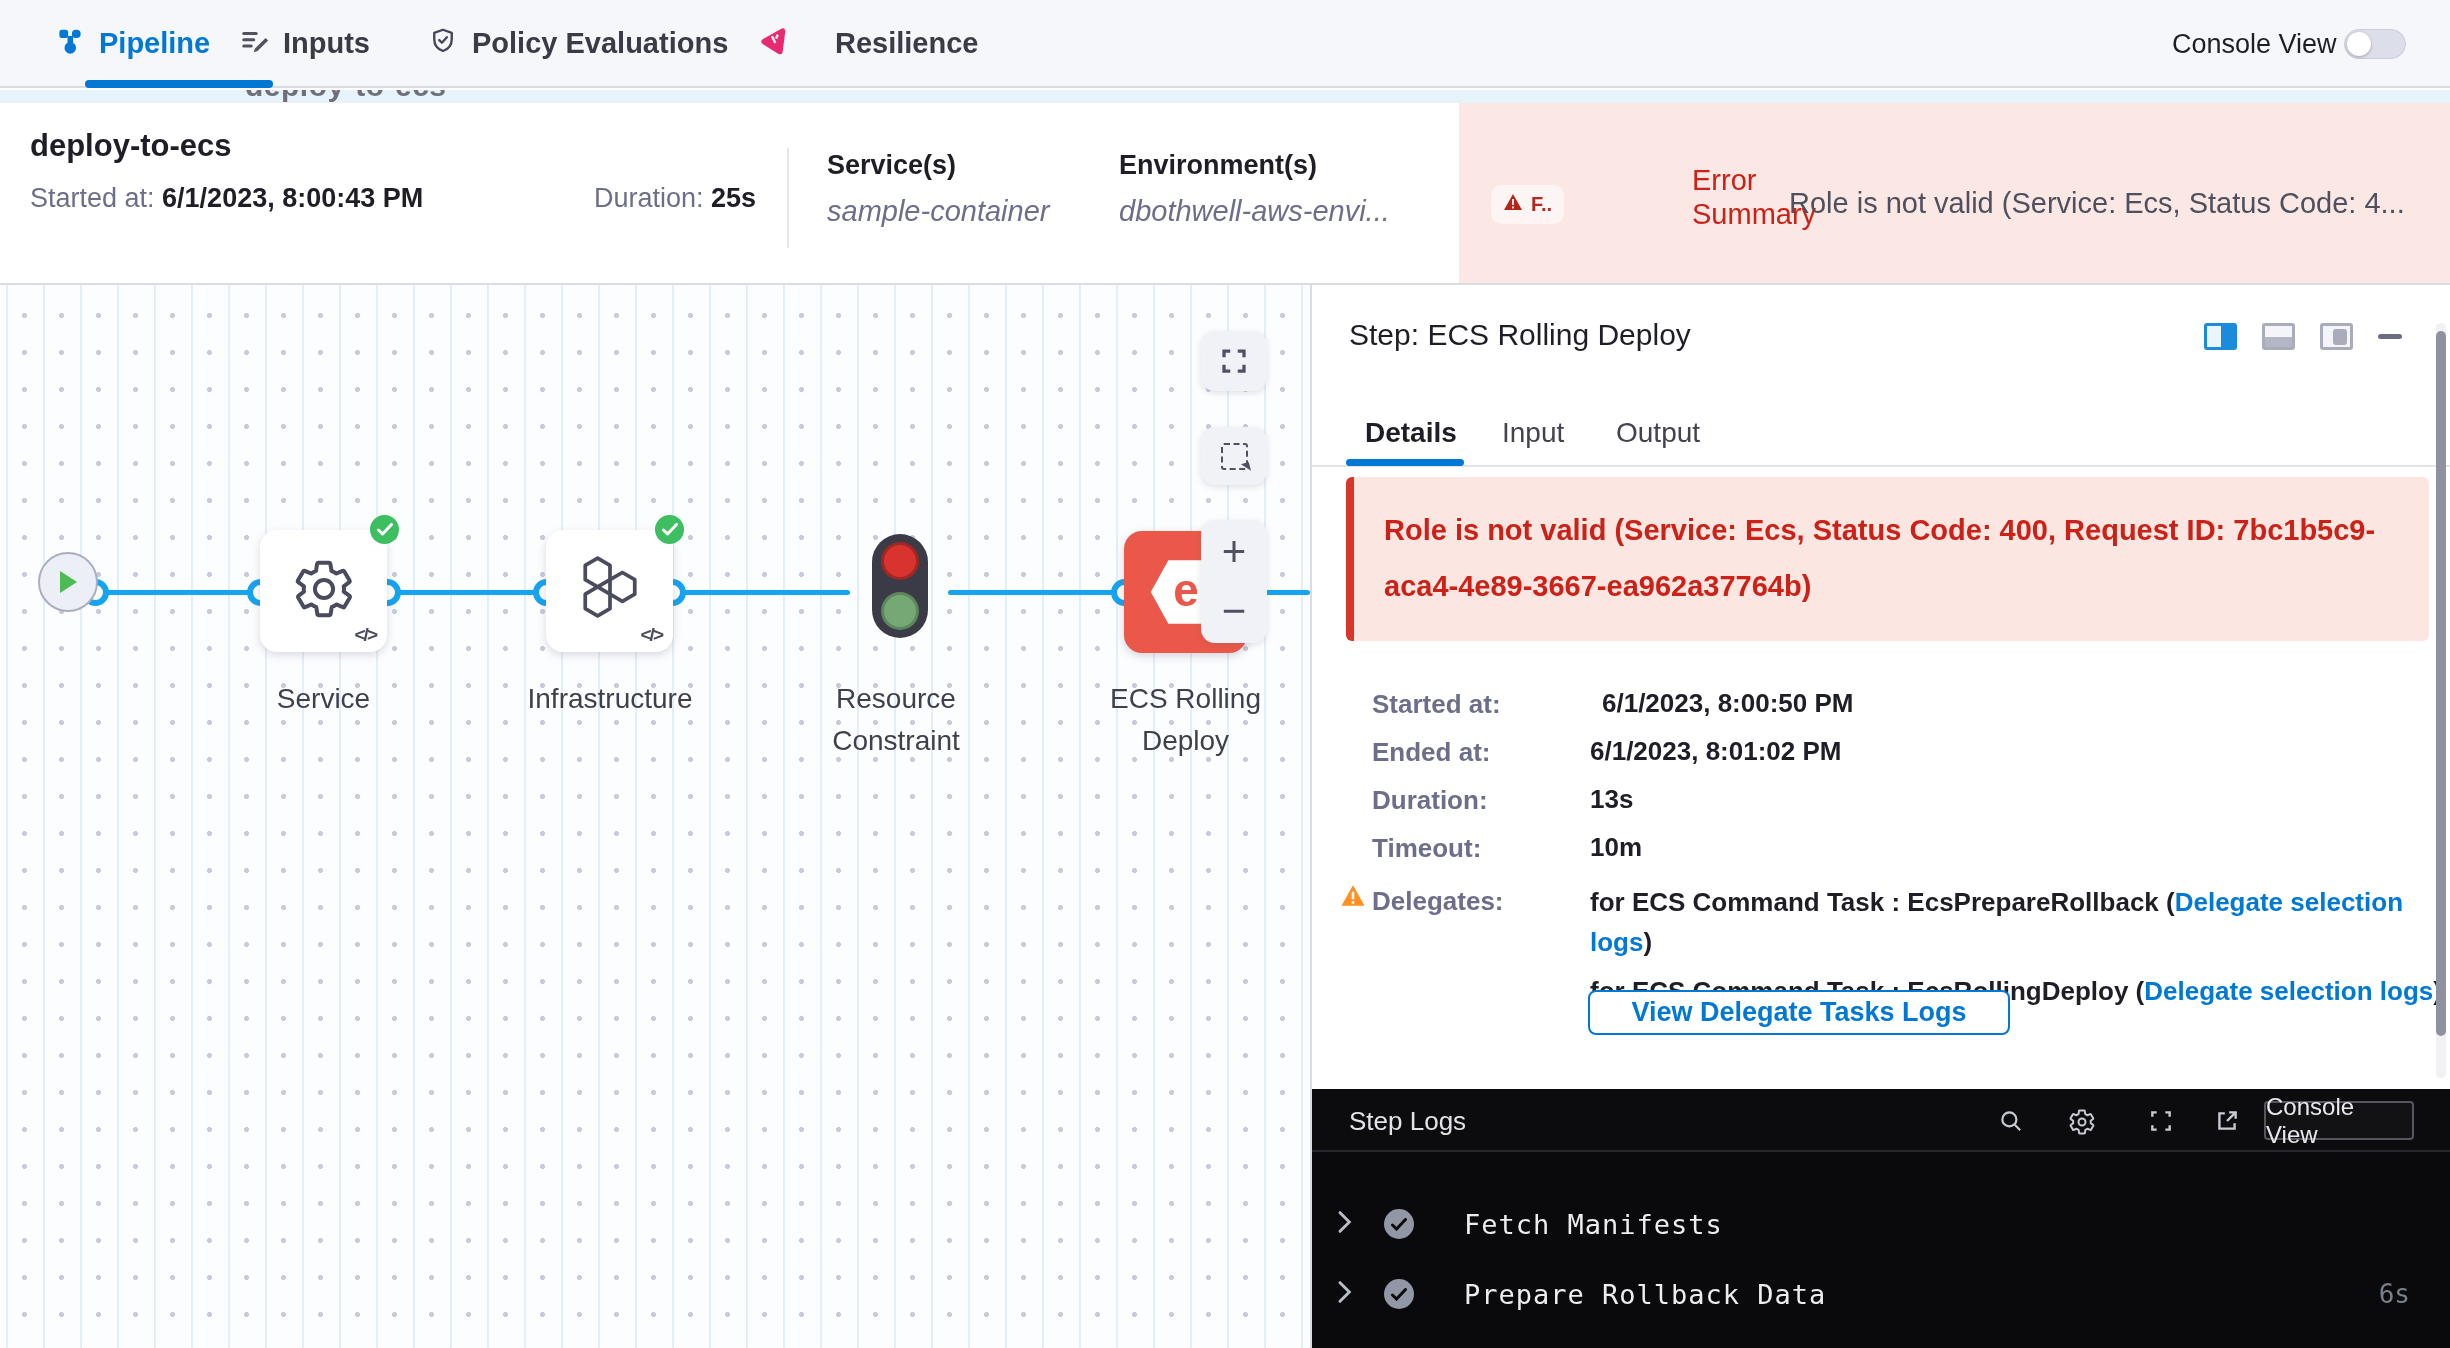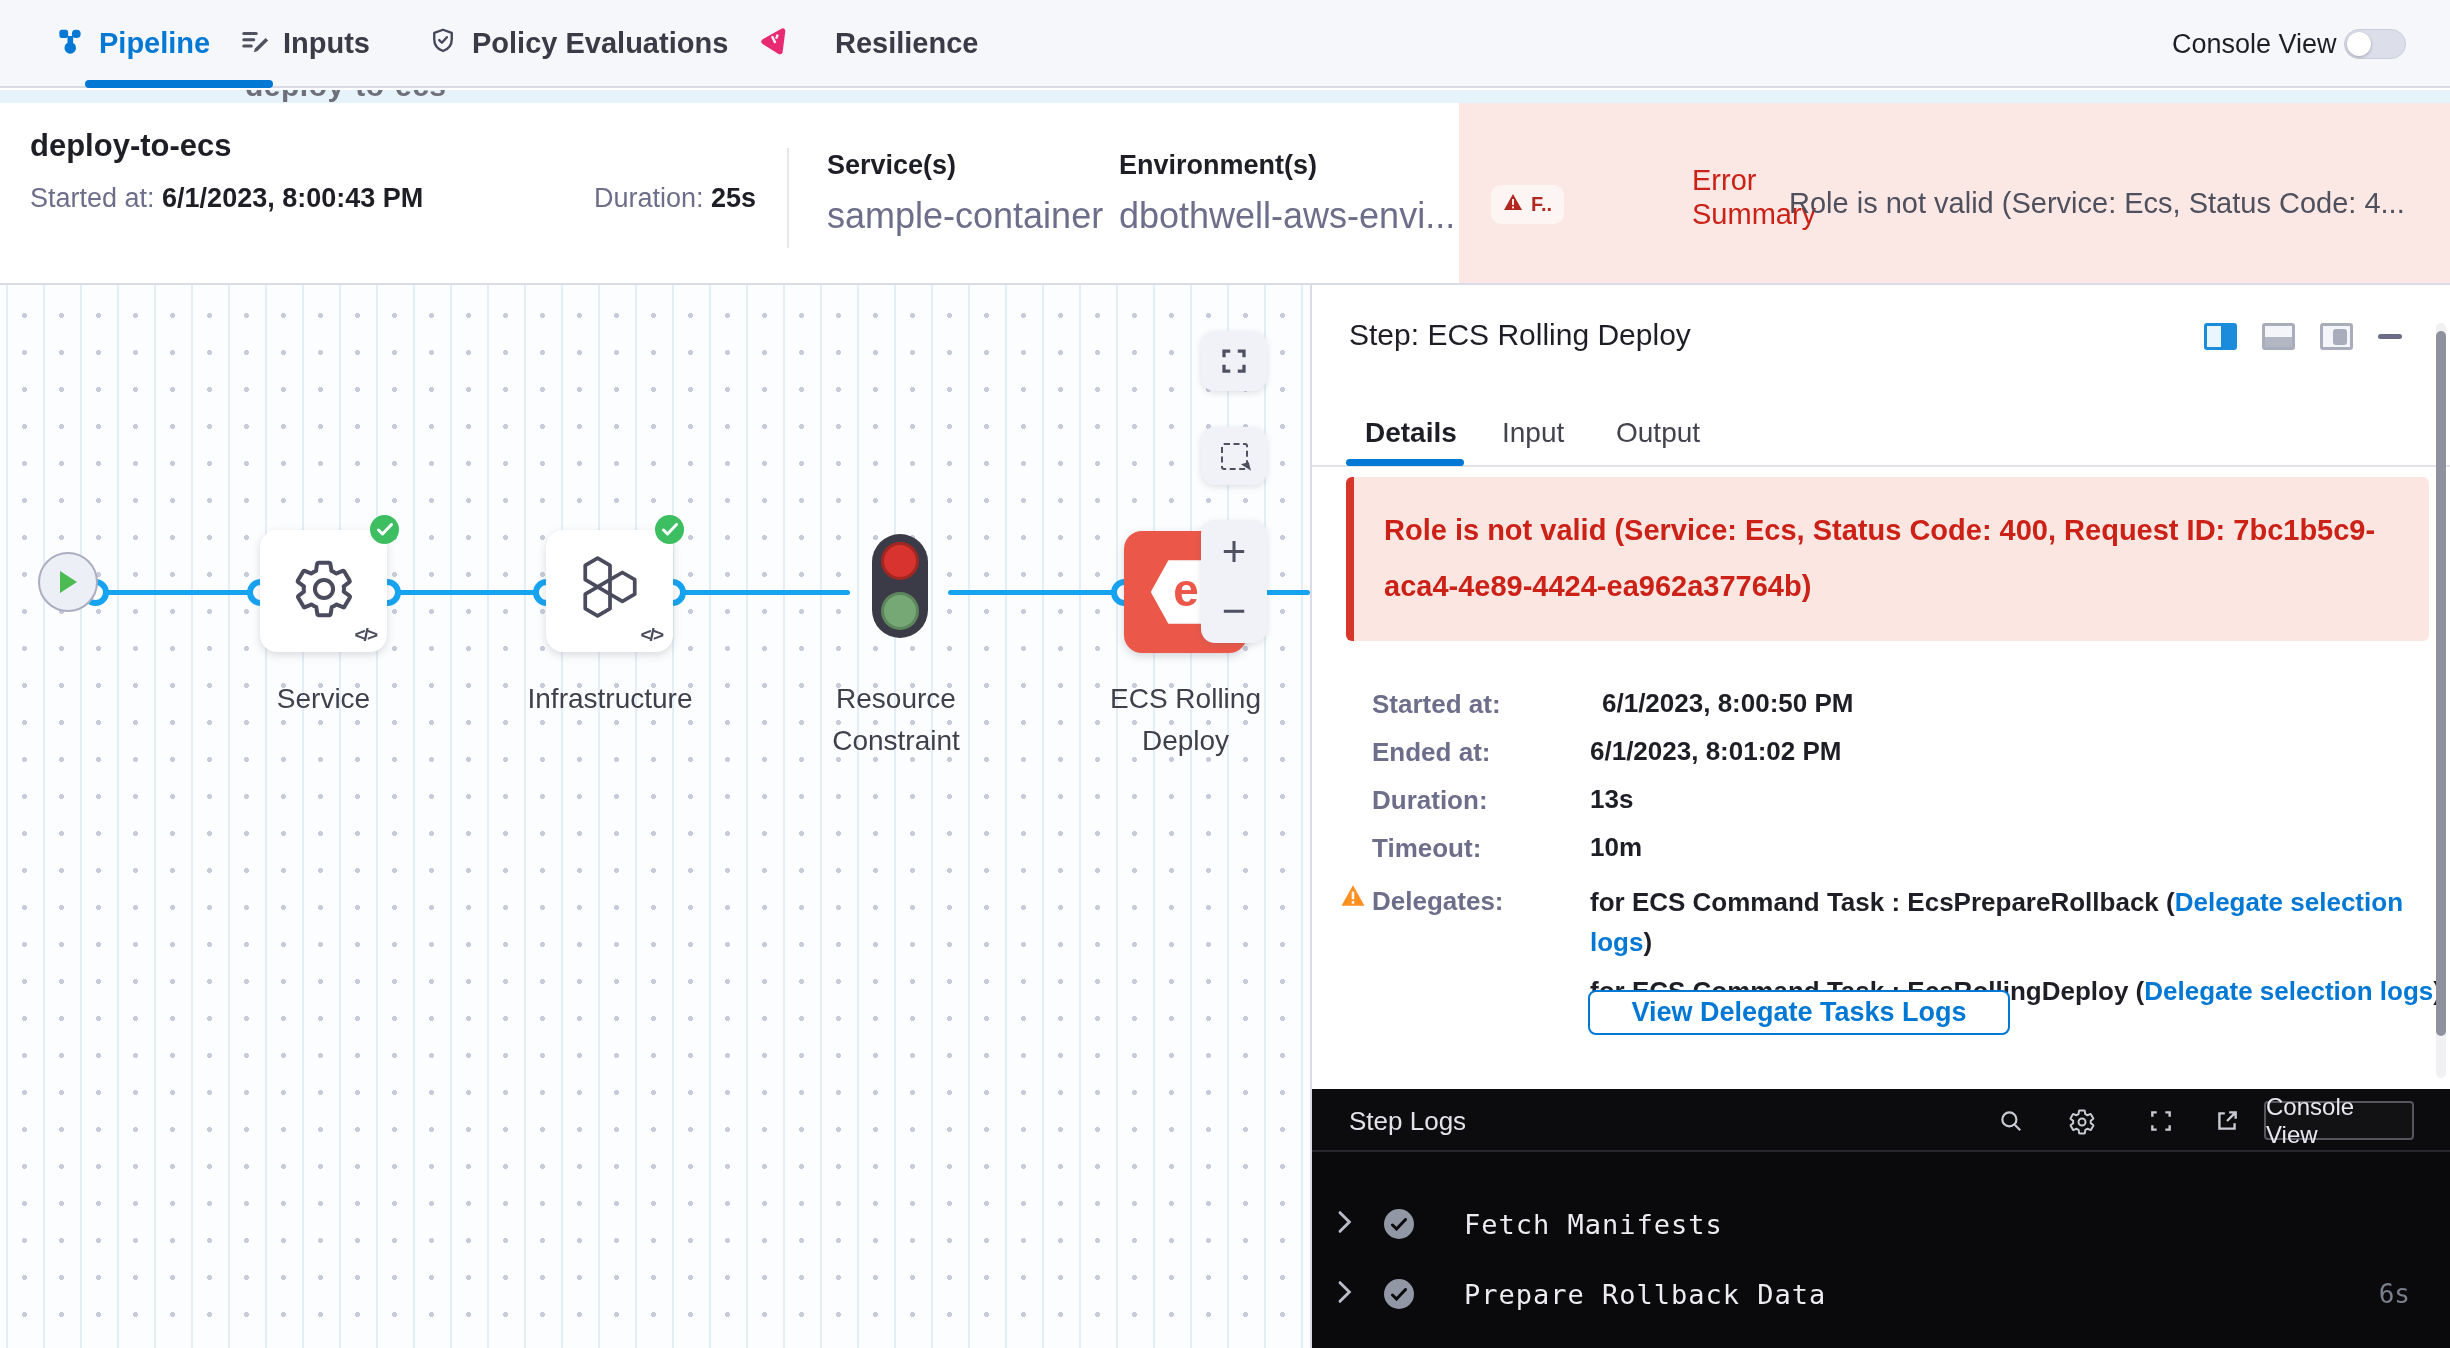--- a/index.html
+++ b/index.html
@@ -18,21 +18,21 @@
   
   .gap-strip{position:absolute;left:0;top:90px;width:2450px;height:13px;background:#e7f3fb;overflow:hidden;}
   .gap-strip .clipped{position:absolute;left:245px;top:-21px;font-size:30px;font-weight:700;color:#6e6f78;letter-spacing:.5px;}
   
   .hdr{position:absolute;left:0;top:103px;width:2450px;height:182px;background:#fff;border-bottom:2px solid #d9dbe7;}
   .hdr-title{position:absolute;left:30px;top:25px;font-size:31px;font-weight:700;}
   .meta{font-size:27px;color:#6c6e8a;}
   .meta b{color:#1e1e27;font-weight:700;}
   .vdiv{position:absolute;left:787px;top:45px;width:2px;height:100px;background:#e4e5ee;}
   .col-label{font-size:27px;font-weight:700;color:#1e1e27;}
-  .col-value{font-size:36px;color:#6c6e8a;}
+  .col-value{font-size:29px;color:#6c6e8a;font-style:italic;}
   .err-region{position:absolute;left:1459px;top:0;right:0;bottom:0;background:#fbe7e3;}
   .err-badge{position:absolute;left:32px;top:82px;display:flex;align-items:center;gap:8px;background:rgba(255,255,255,.6);
              border-radius:10px;padding:8px 12px;font-size:20px;font-weight:700;color:#b02a20;}
   .err-label{position:absolute;left:233px;top:60px;font-size:29px;line-height:34px;color:#cb2117;}
   .err-summary{position:absolute;left:330px;top:84px;right:8px;font-size:29px;color:#4e505e;white-space:nowrap;overflow:hidden;}
   
   .canvas{position:absolute;left:0;top:285px;width:1310px;height:1063px;background-color:#fbfdfe;
     background-image:linear-gradient(to right,rgba(203,224,240,.5) 2px,transparent 2px),
                      radial-gradient(circle,#c8cbda 2.3px,transparent 2.6px);
     background-size:37px 100%,37px 37px;background-position:6px 0,6px 12px;overflow:hidden;}
@@ -266,21 +266,21 @@
       <div style="position:absolute;right:3px;top:3px;width:14px;height:16px;background:#a9acbb;border-radius:3px;"></div>
     </div>
     <div class="abs" style="left:1066px;top:49px;width:24px;height:5px;background:#6b6d85;border-radius:3px;"></div>
 
     <div class="tab active" style="left:53px;">Details</div>
     <div class="tab" style="left:190px;">Input</div>
     <div class="tab" style="left:304px;">Output</div>
     <div class="tab-border"></div>
     <div class="tab-underline"></div>
 
-    <div class="perr">Role is not valid (Service: Ecs, Status Code: 400, Request ID: 7bc1b5c9-aca4-4e89-4424-ea962a37764b)</div>
+    <div class="perr">Role is not valid (Service: Ecs, Status Code: 400, Request ID: 7bc1b5c9-aca4-4e89-3667-ea962a37764b)</div>
 
     <div class="frow-label" style="top:404px;">Started at:</div>
     <div class="frow-value" style="top:403px;margin-left:12px;">6/1/2023, 8:00:50 PM</div>
     <div class="frow-label" style="top:452px;">Ended at:</div>
     <div class="frow-value" style="top:451px;">6/1/2023, 8:01:02 PM</div>
     <div class="frow-label" style="top:500px;">Duration:</div>
     <div class="frow-value" style="top:499px;">13s</div>
     <div class="frow-label" style="top:548px;">Timeout:</div>
     <div class="frow-value" style="top:547px;">10m</div>
 

